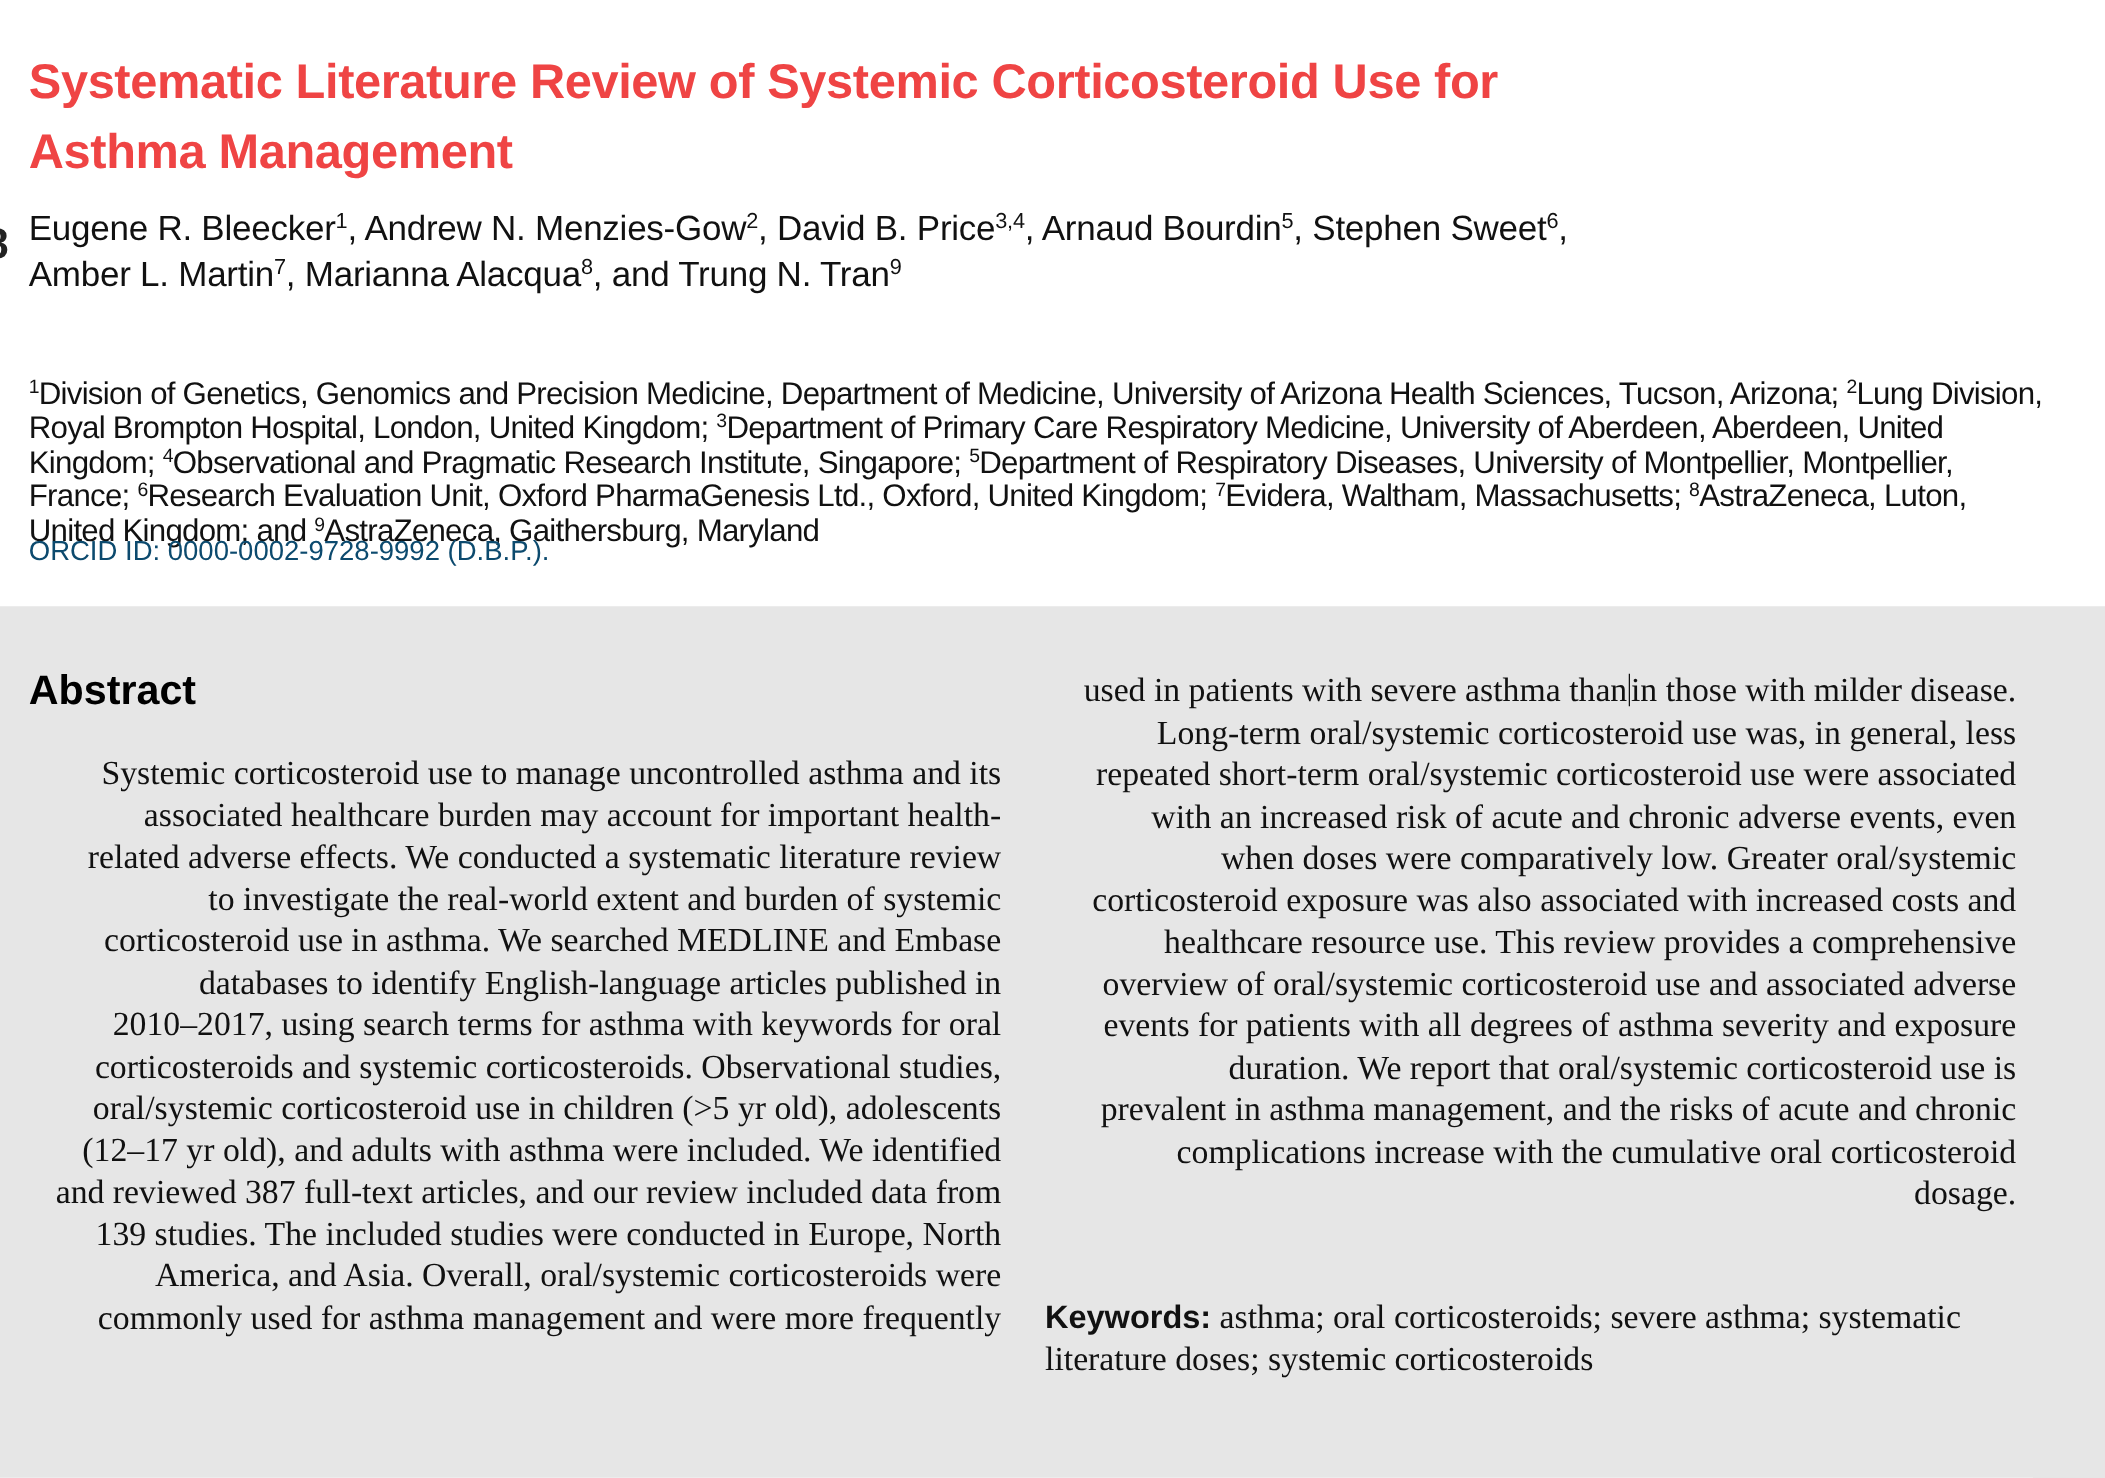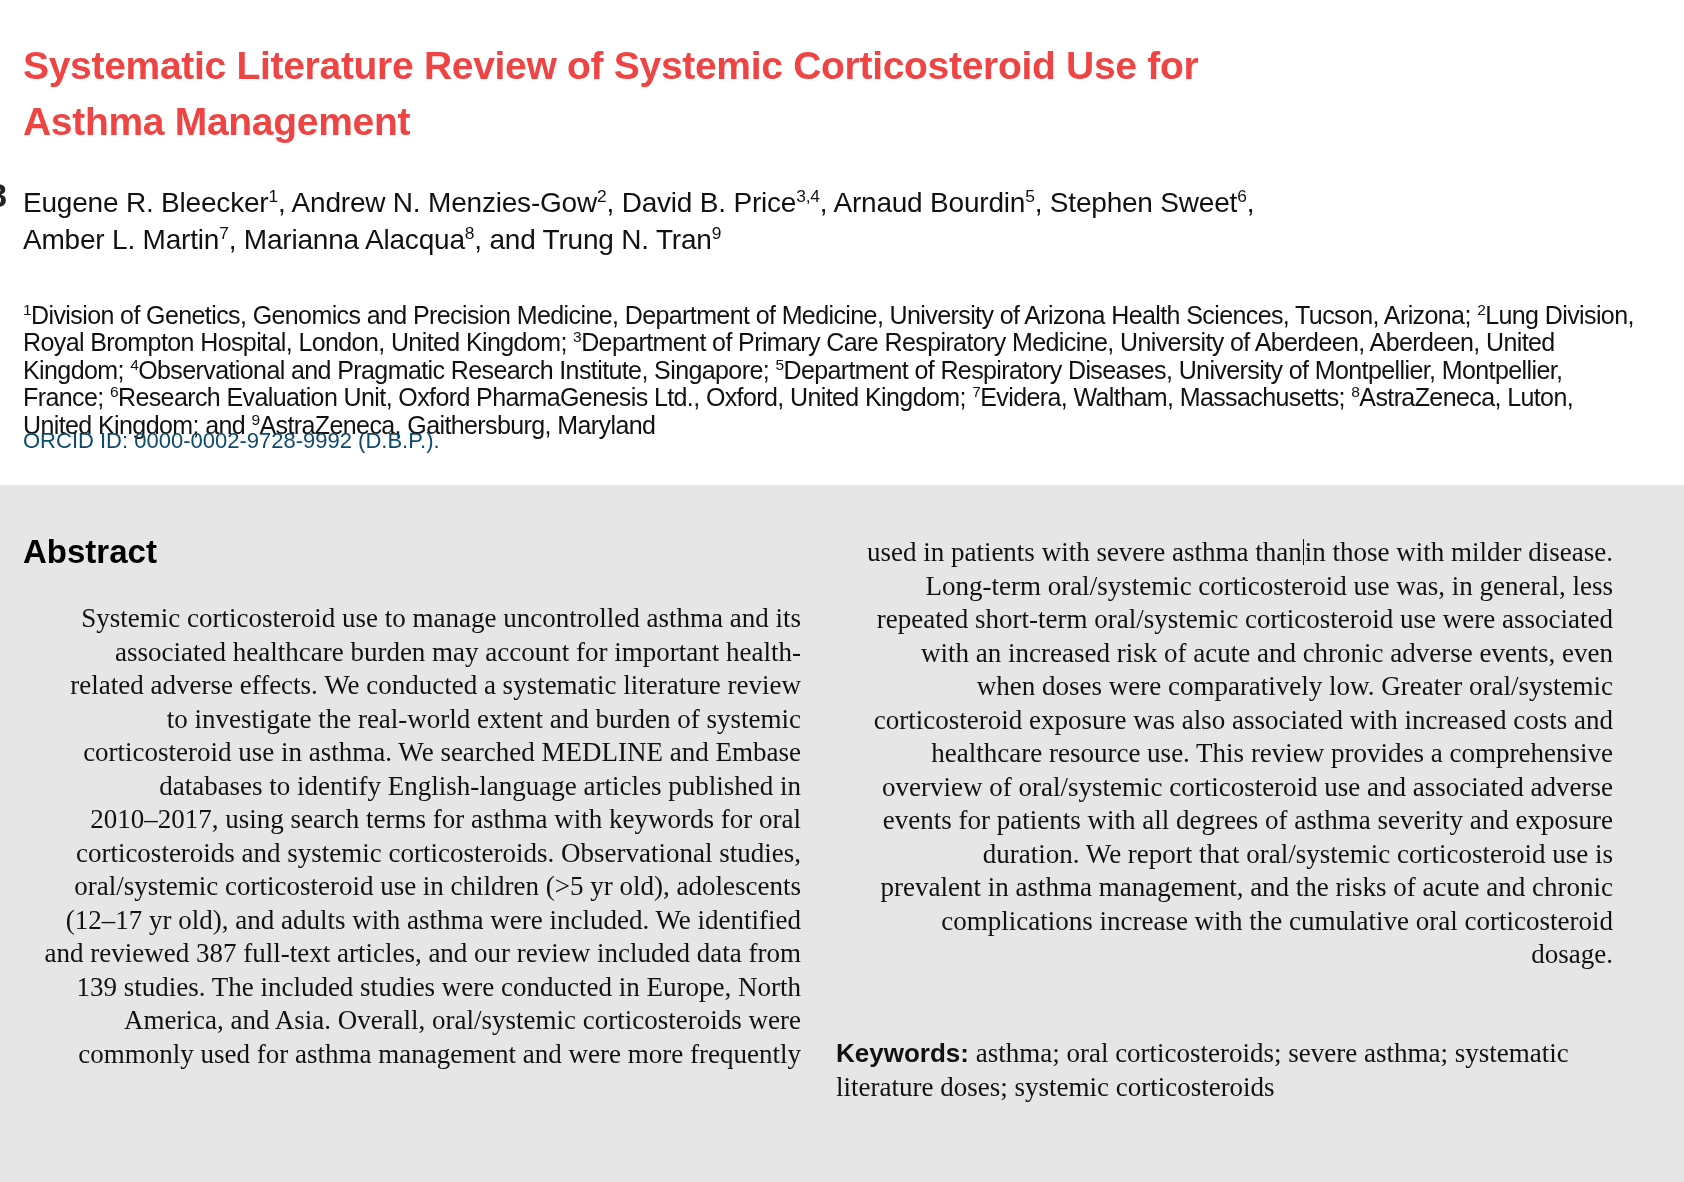--- a/index.html
+++ b/index.html
@@ -1,18 +1,18 @@
 <!DOCTYPE html>
 <html><head>
 <meta charset="utf-8">
 <style>
   html, body { margin:0; padding:0; }
   body { width:1684px; height:1182px; overflow:hidden; background:#ffffff; position:relative; color:#111; }
   #title { position:absolute; left:23px; top:38px; width:1640px; font-family:"Liberation Sans", sans-serif; font-weight:bold; font-size:39px; line-height:56px; letter-spacing:-0.3px; color:#ef4444; margin:0; }
-  #authors { position:absolute; left:23px; top:184px; width:1600px; font-family:"Liberation Sans", sans-serif; font-size:28px; line-height:37px; color:#111; letter-spacing:-0.2px; }
+  #authors { position:absolute; left:23px; top:164px; width:1600px; font-family:"Liberation Sans", sans-serif; font-size:28px; line-height:37px; color:#111; letter-spacing:-0.2px; }
   #authors sup, #affil sup { font-size:0.62em; line-height:0; vertical-align:0.55em; }
   #edge-glyph { position:absolute; left:-12px; top:176px; font-family:"Liberation Sans", sans-serif; font-size:34px; font-weight:bold; color:#222; }
   #affil { position:absolute; left:23px; top:266px; width:1620px; font-family:"Liberation Sans", sans-serif; font-size:25px; line-height:27.4px; color:#111; letter-spacing:-0.6px;margin-top:36px; }
   #orcid { position:absolute; left:23px; top:428px; font-family:Liberation Sans, sans-serif; font-size:22px; line-height:26px; color:#0c4a6e; }
   #abstract-box { position:absolute; left:0; top:485px; width:1684px; height:697px; background:#e6e6e6; }
   #abstract-heading { position:absolute; left:23px; top:532px; font-family:"Liberation Sans", sans-serif; font-weight:bold; font-size:33px; line-height:40px; color:#000; margin:0; }
   .col { position:absolute; font-family:"Liberation Serif", serif; font-size:27px; line-height:33.5px; color:#111; text-align:justify; }
   #col-left { left:23px; top:602px; width:778px; }
   #col-right { left:836px; top:536px; width:777px; }
   .col .line { display:block; white-space:nowrap; text-align:right; }

